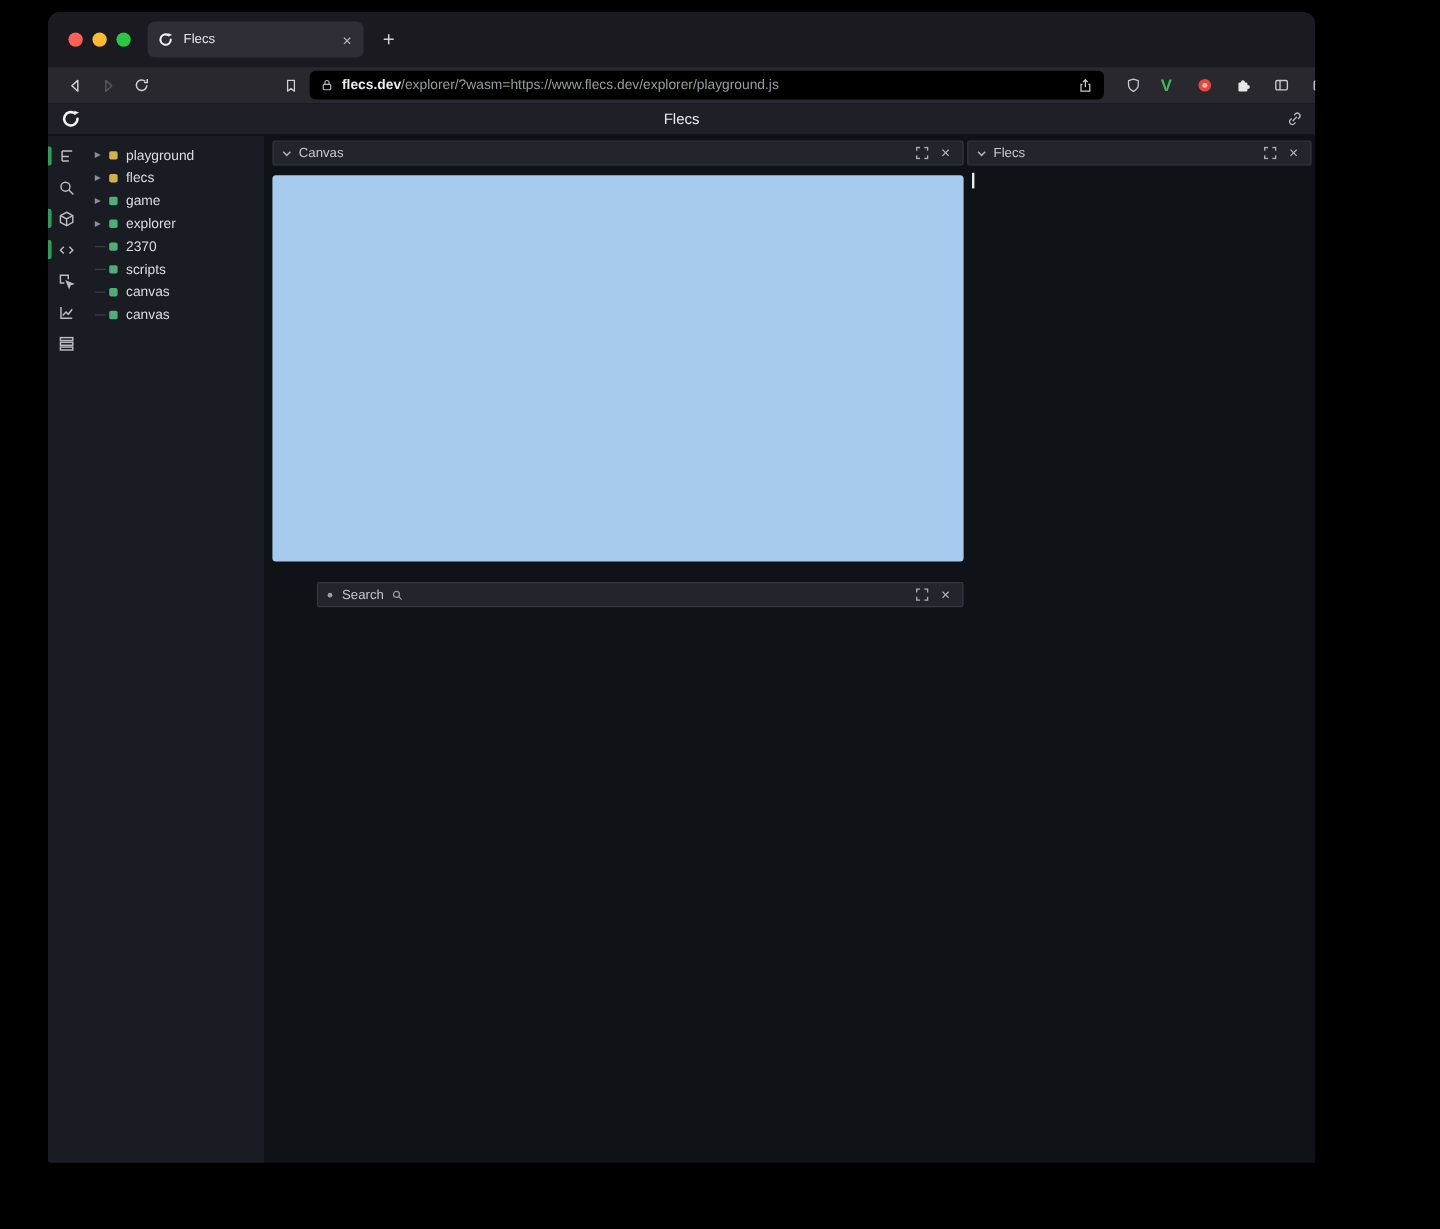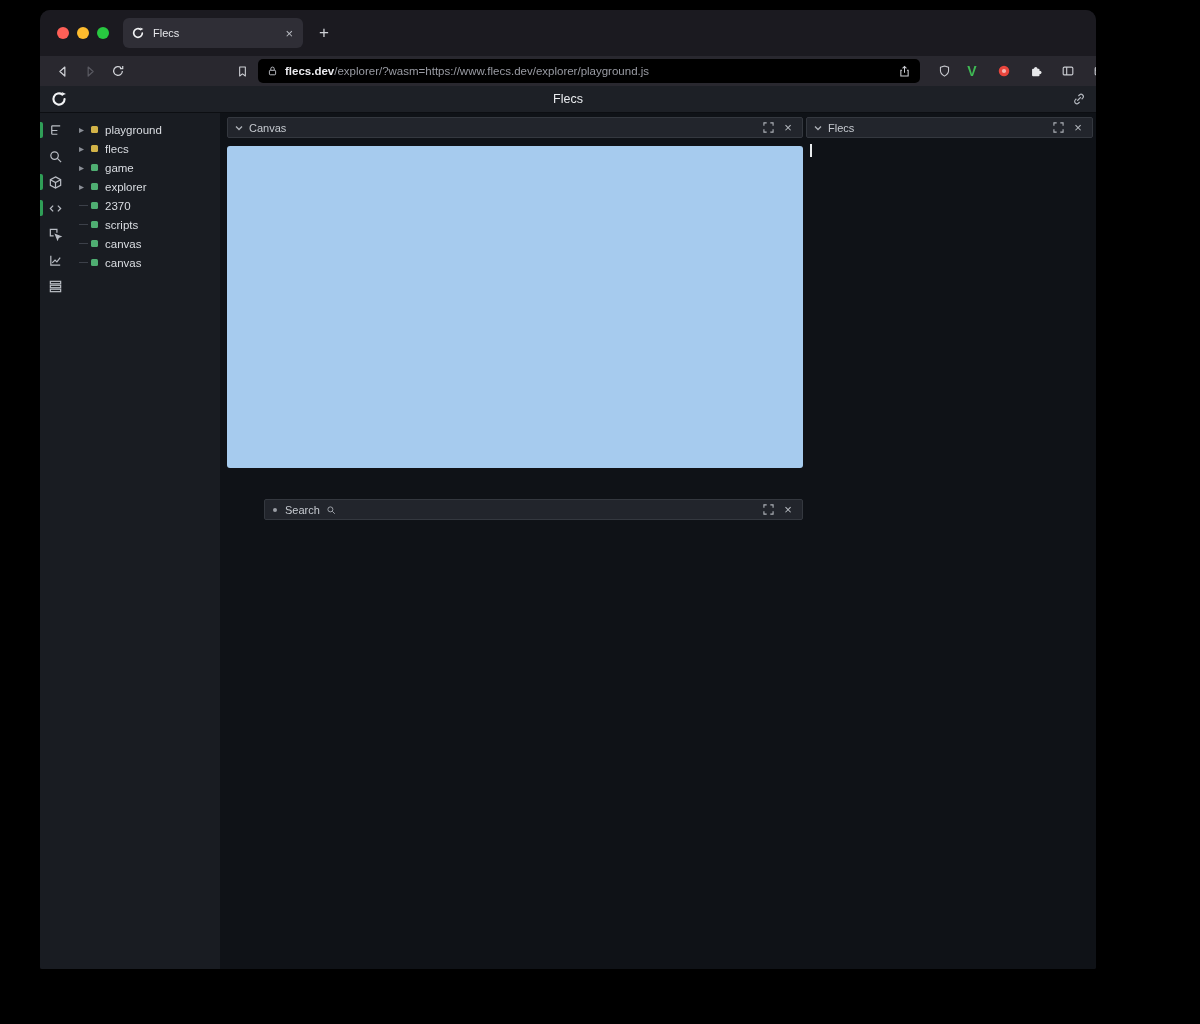--- a/index.html
+++ b/index.html
@@ -71,21 +71,21 @@
     display:flex; align-items:center; padding:0 7px; gap:6px; color:#c6cad0;
     font-size:11px; flex:none; }
   .phead .ttl { font-weight:400; }
   .ph-sp { flex:1; }
   .chevdn { width:8px; height:8px; display:inline-flex; }
   .icon-btn { display:flex; align-items:center; justify-content:center; width:14px; height:14px; }
   .xbtn { color:#b7bbc1; font-size:13px; line-height:1; }
   .mini-dot { width:4px; height:4px; border-radius:50%; background:#9a9ea5; margin:0 2px 0 1px; }
 
   .canvas-surface { height:322px; margin-top:8px; border-radius:3px; width:100%; }
-  .search-panel { margin-top:31px;padding-left:37px; }
+  .search-panel { margin-top:17px;padding-left:37px; }
 
   .editor-body { flex:1; position:relative; }
   .caret { position:absolute; left:4px; top:6px; width:1.5px; height:13px; background:#e9ebee;
     animation: blink 1.1s steps(1) infinite; }
   @keyframes blink { 50% { opacity:0; } }
 
   svg { display:block; }
 </style>
 </head>
 <body>

